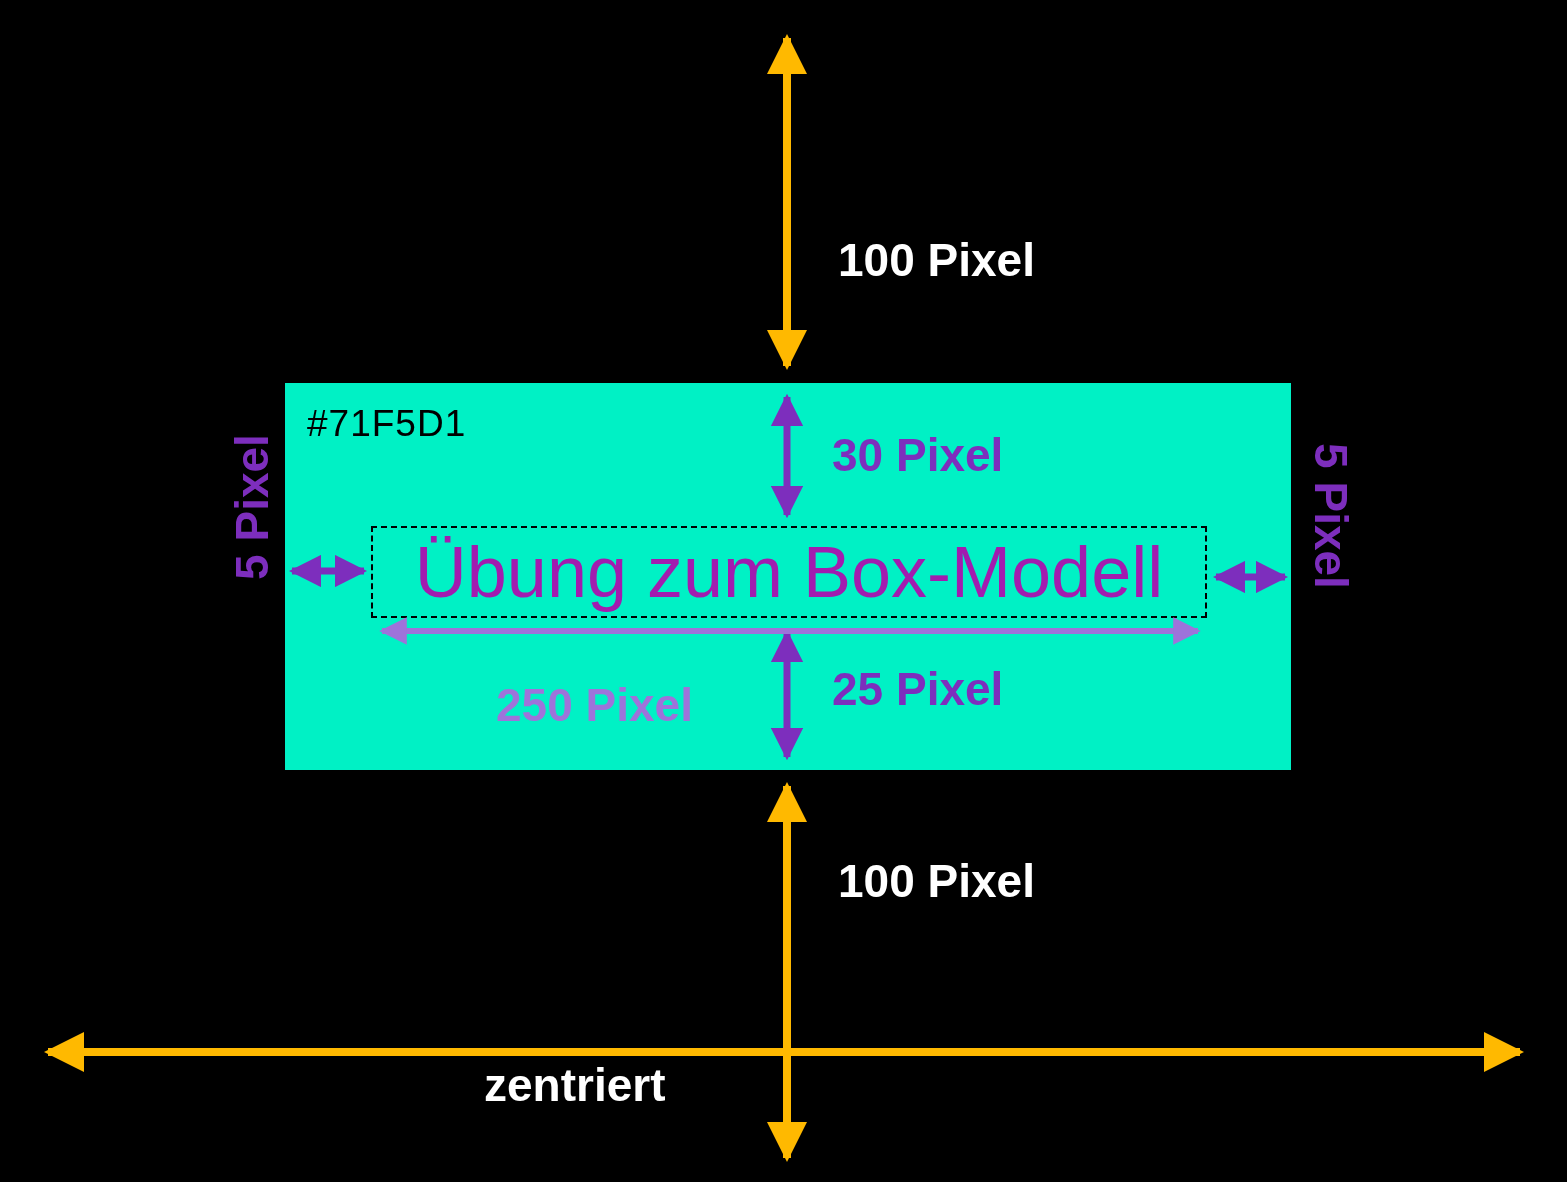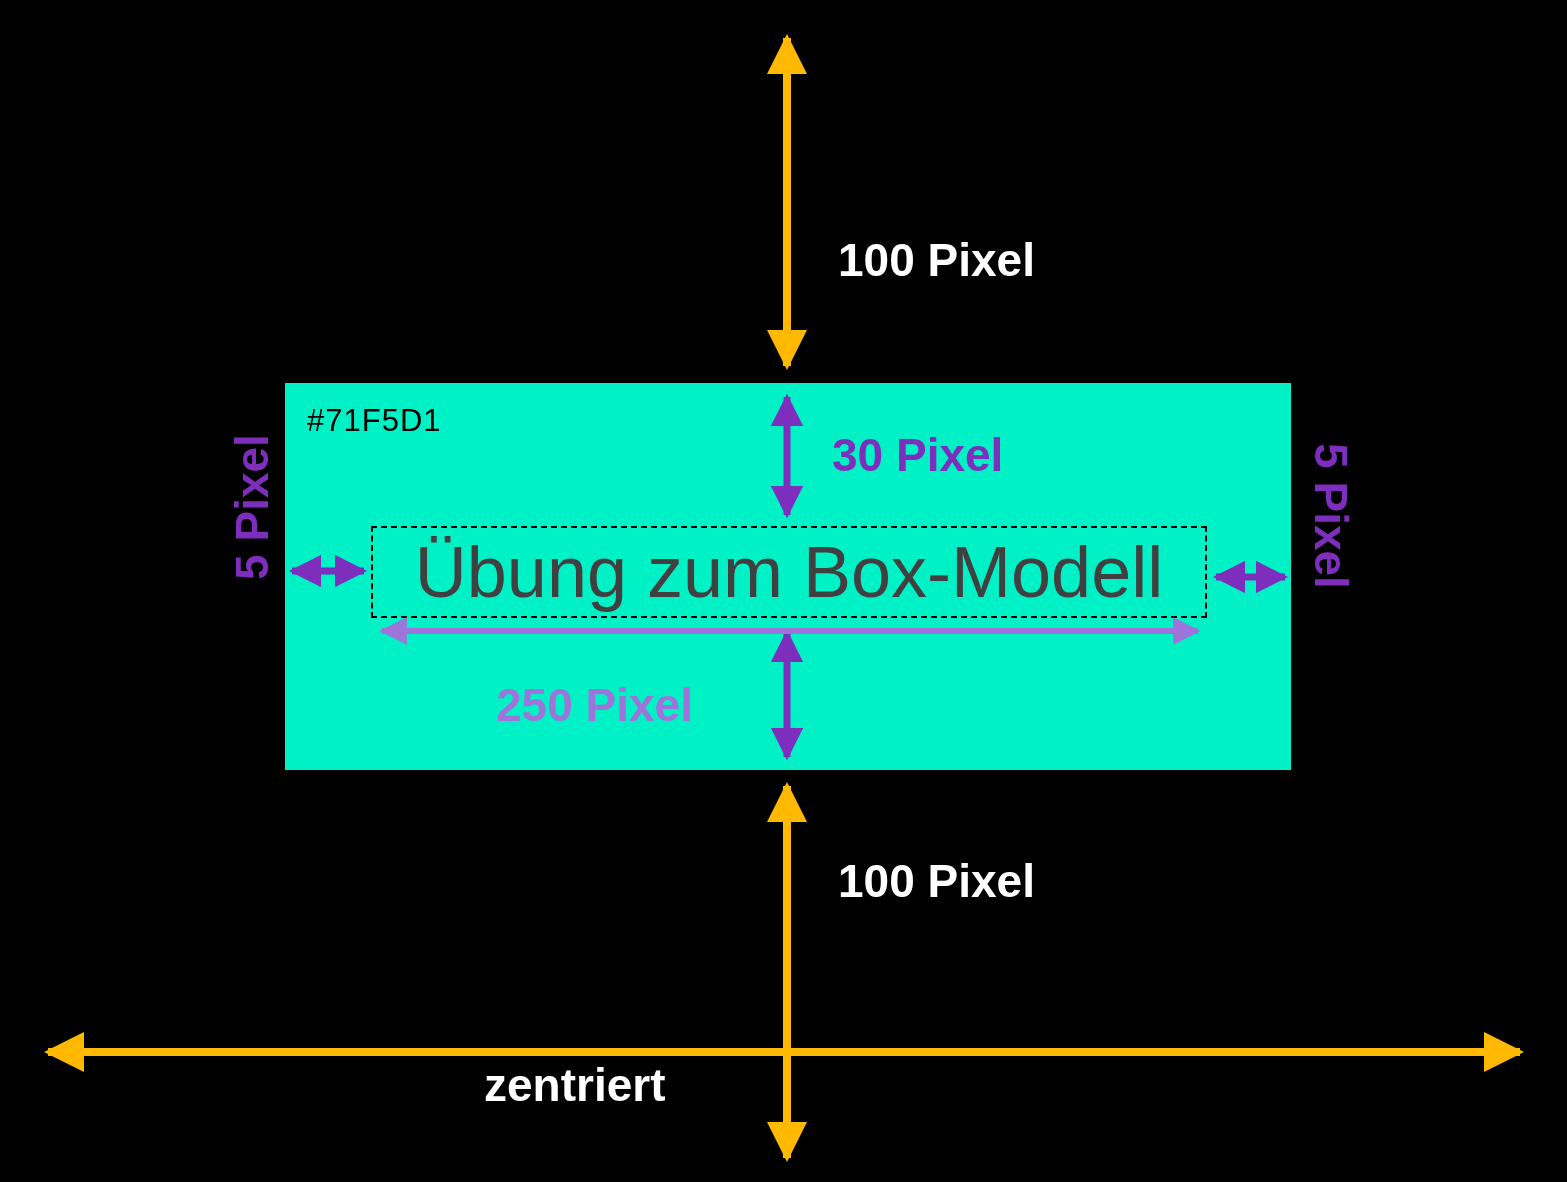--- a/index.html
+++ b/index.html
@@ -22,42 +22,42 @@
     left: 285px;
     top: 383px;
     width: 1006px;
     height: 387px;
     background: #00F1C5;
   }
   .hex-label {
     position: absolute;
     left: 22px;
     top: 20px;
-    font-size: 31px;
+    font-size: 37px;
     font-weight: 500;
     color: #000000;
     letter-spacing: 1px;
     white-space: nowrap;
   }
   .content-box {
     position: absolute;
     left: 86px;
     top: 143px;
     width: 836px;
     height: 92px;
     border: 2px dashed #000000;
     box-sizing: border-box;
     display: flex;
     align-items: center;
     justify-content: center;
   }
   .content-text {
     font-size: 72px;
     line-height: 1;
-    color: #404040;
+    color: #a21caf;
     white-space: nowrap;
   }
 
   
   .overlay {
     position: absolute;
     left: 0;
     top: 0;
     width: 1567px;
     height: 1182px;
@@ -131,20 +131,21 @@
 
     <line class="arrow-lpurple" x1="382" y1="631" x2="1198" y2="631" marker-start="url(#mL)" marker-end="url(#mL)"></line>
   </svg>
 
   <div class="label orange lbl-margin-top">100 Pixel</div>
 
   <div class="label purple lbl-padding-top">30 Pixel</div>
 
   <div class="label lpurple lbl-content-width">250 Pixel</div>
 
+  <div class="label purple lbl-padding-bot">25 Pixel</div>
 
   <div class="label purple lbl-padding-left">5 Pixel</div>
 
   <div class="label purple lbl-padding-right">5 Pixel</div>
 
   <div class="label orange lbl-margin-bot">100 Pixel</div>
 
   <div class="label orange lbl-centered">zentriert</div>
 
 </div>

